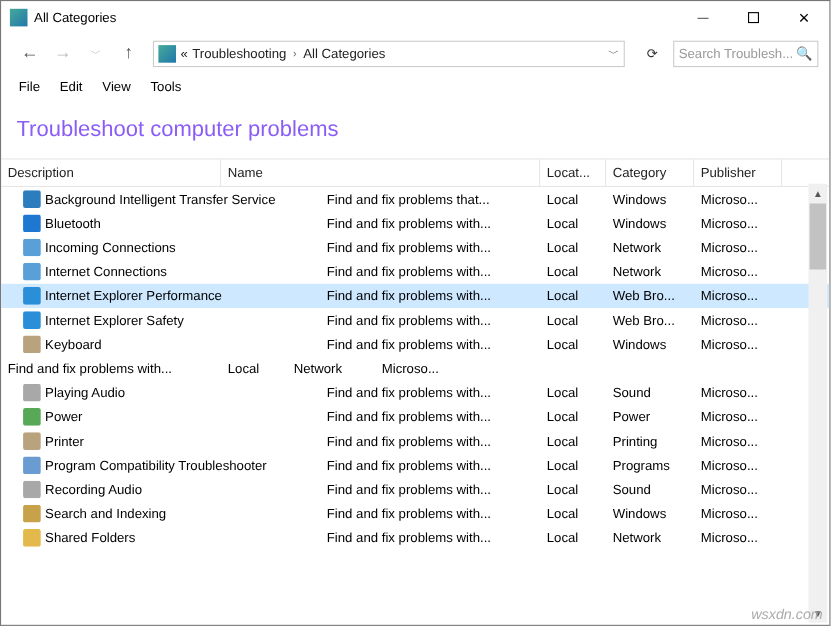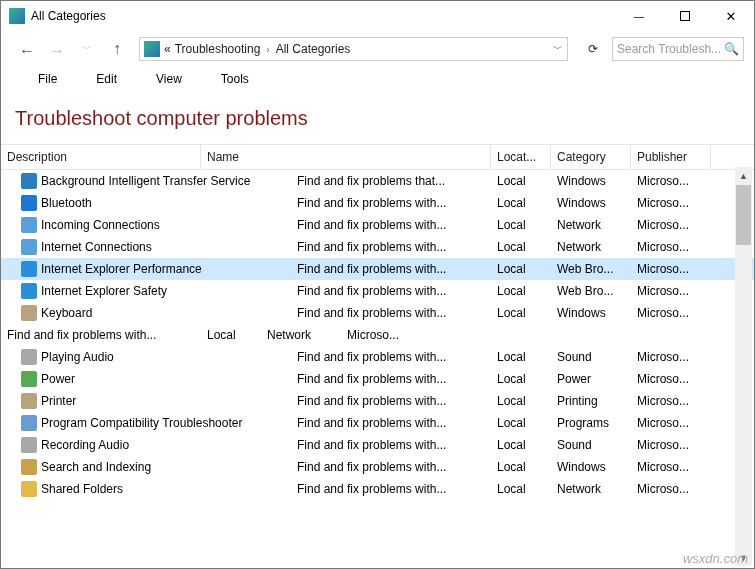--- a/index.html
+++ b/index.html
@@ -21,23 +21,23 @@
 .addr .crumb-icon { width:16px; height:16px; background: linear-gradient(135deg,#4a9,#27a); }
 .addr .sep { color:#666; font-size:10px; padding:0 2px;}
 .addr .crumb { color:#222; }
 .addr .spacer { flex:1; }
 .addr .drop { color:#555; font-size:10px; }
 .refresh-btn { width:26px; height:24px; display:flex; align-items:center; justify-content:center; color:#333; }
 .search { width:132px; height:24px; border:1px solid #ccc; display:flex; align-items:center; padding:0 4px; color:#999; }
 .search .s-icon { margin-left:auto; color:#666; }
 
 .menubar { height: 24px; display: flex; align-items: center; padding: 0 8px; gap: 2px; }
-.menubar .menu-item { padding: 2px 8px; margin-left: 21px; }
-
-.heading { padding: 16px 14px 14px 14px; color: #7f1d1d; font-size: 20px; font-weight: 400; }
+.menubar .menu-item { padding: 2px 8px; }
+
+.heading { padding: 16px 14px 14px 14px; color: #8b5cf6; font-size: 20px; font-weight: 400; }
 
 .table { position: relative; }
 .thead { display:flex; border-top:1px solid #e5e5e5; border-bottom:1px solid #e5e5e5; height:26px; align-items:center; }
 .thead .col { padding:0 6px; color:#222; height:100%; display:flex; align-items:center; border-right:1px solid #e5e5e5; }
 .col-name { width:290px; }
 .col-desc { width:200px; }
 .col-loc  { width:60px; overflow:hidden; }
 .col-cat  { width:80px; overflow:hidden; }
 .col-pub  { width:80px; overflow:hidden; }
 

